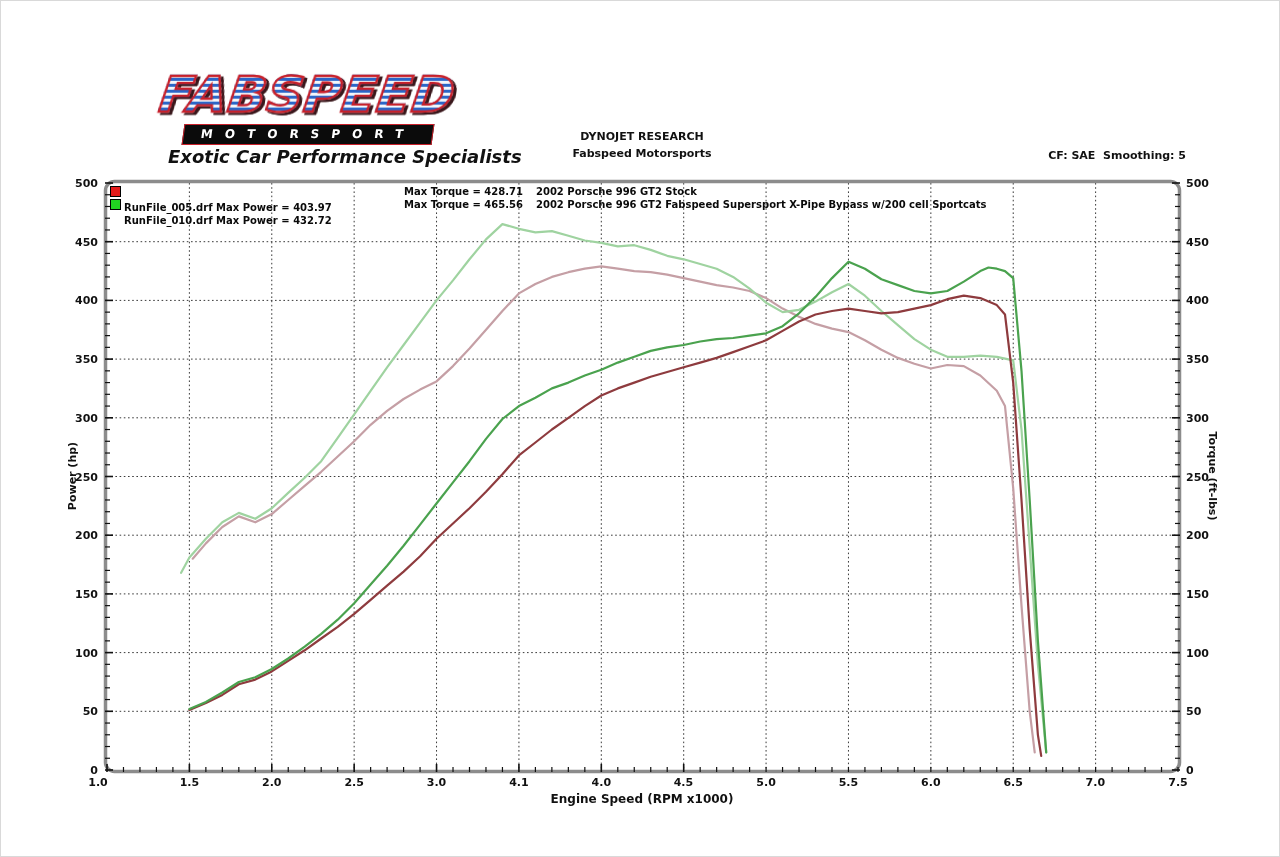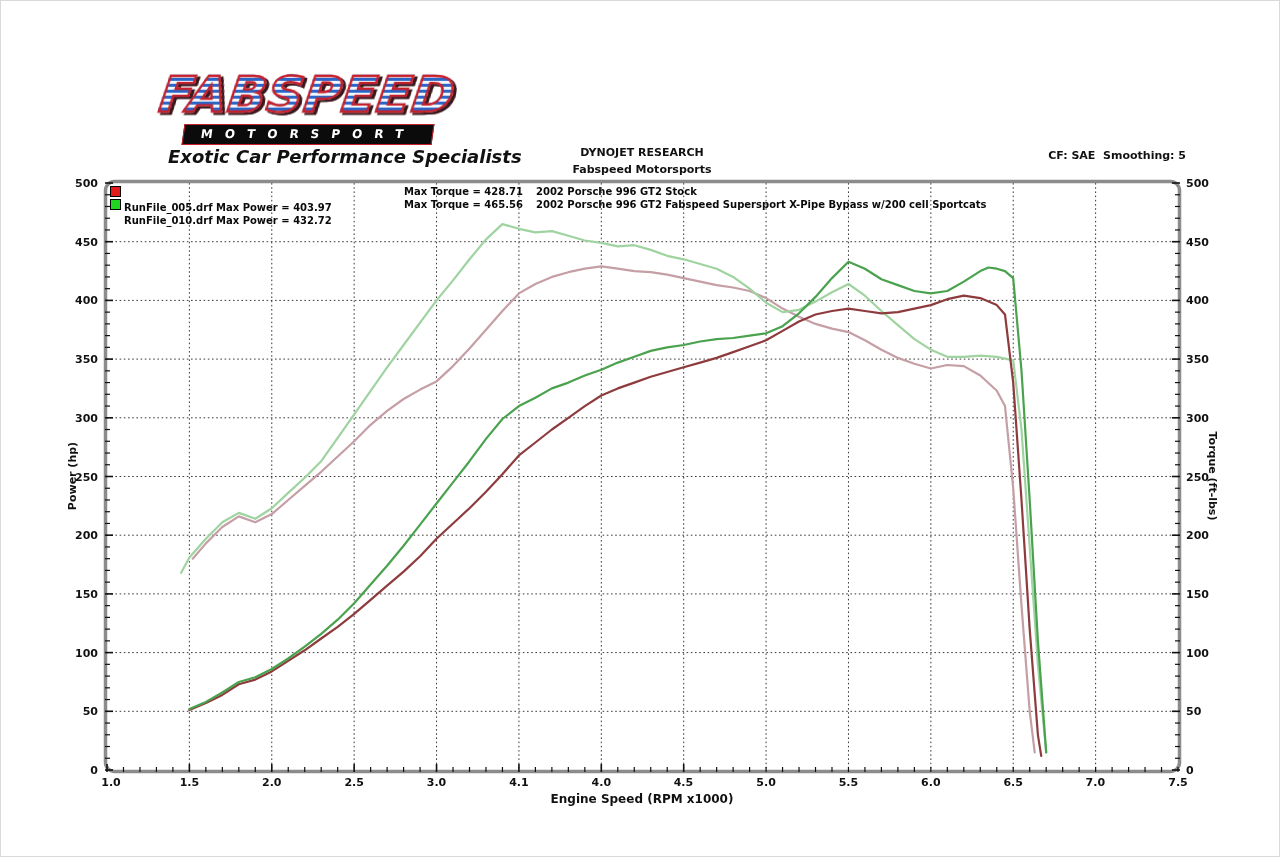--- a/index.html
+++ b/index.html
@@ -25,21 +25,21 @@
     position:absolute;left:25px;top:62px;width:248px;height:19px;
     background:#0b0b0b;border:1px solid #c8202a;transform:skewX(-8deg);
     color:#ffffff;font:700 12px "DejaVu Sans",sans-serif;
     letter-spacing:12px;text-align:center;line-height:19px;white-space:nowrap;overflow:hidden;
   }
   .tagline{
     position:absolute;left:10px;top:84px;width:320px;
     font:italic 700 18px "DejaVu Sans",sans-serif;color:#111;white-space:nowrap;
   }
   
-  .hdr-center{position:absolute;left:442px;top:146px;width:400px;text-align:center;
+  .hdr-center{position:absolute;left:442px;top:130px;width:400px;text-align:center;
     font:700 11px "DejaVu Sans",sans-serif;color:#111;}
   .hdr-center .l2{margin-top:4px;}
   .hdr-right{position:absolute;right:94px;top:149px;font:700 11px "DejaVu Sans",sans-serif;color:#111;white-space:pre;}
   
   #legend{position:absolute;left:110px;top:185px;font:700 10px "DejaVu Sans",sans-serif;color:#0a0a0a;}
   .lrow{display:flex;align-items:center;height:12px;margin-bottom:1px;white-space:nowrap;}
   .lswatch{width:9px;height:9px;border:1px solid #000;margin-right:3px;flex:0 0 auto;}
   .lcol1{width:280px;margin-top:32px;}
   .lcol2{width:132px;}
   
@@ -277,21 +277,21 @@
       <span class="lcol2">Max Torque = 465.56</span>
       <span class="lcol3">2002 Porsche 996 GT2 Fabspeed Supersport X-Pipe Bypass w/200 cell Sportcats</span>
     </div>
   </div>
 
   <div class="axis-title" id="ylab-left">Power (hp)</div>
   <div class="axis-title" id="ylab-right">Torque (ft-lbs)</div>
   <div class="axis-title" id="xlab">Engine Speed (RPM x1000)</div>
 
   <div id="ticklabels">
-      <div class="tick-label" style="left: 101px; top: 776px; width: 20px; text-align: center;">1.0</div>
+      <div class="tick-label" style="left: 88px; top: 776px; width: 20px; text-align: center;">1.0</div>
       <div class="tick-label" style="left: 179.385px; top: 776px; width: 20px; text-align: center;">1.5</div>
       <div class="tick-label" style="left: 261.769px; top: 776px; width: 20px; text-align: center;">2.0</div>
       <div class="tick-label" style="left: 344.154px; top: 776px; width: 20px; text-align: center;">2.5</div>
       <div class="tick-label" style="left: 426.538px; top: 776px; width: 20px; text-align: center;">3.0</div>
       <div class="tick-label" style="left: 508.923px; top: 776px; width: 20px; text-align: center;">4.1</div>
       <div class="tick-label" style="left: 591.308px; top: 776px; width: 20px; text-align: center;">4.0</div>
       <div class="tick-label" style="left: 673.692px; top: 776px; width: 20px; text-align: left;">4.5</div>
       <div class="tick-label" style="left: 756.077px; top: 776px; width: 20px; text-align: center;">5.0</div>
       <div class="tick-label" style="left: 838.462px; top: 776px; width: 20px; text-align: center;">5.5</div>
       <div class="tick-label" style="left: 920.846px; top: 776px; width: 20px; text-align: center;">6.0</div>

